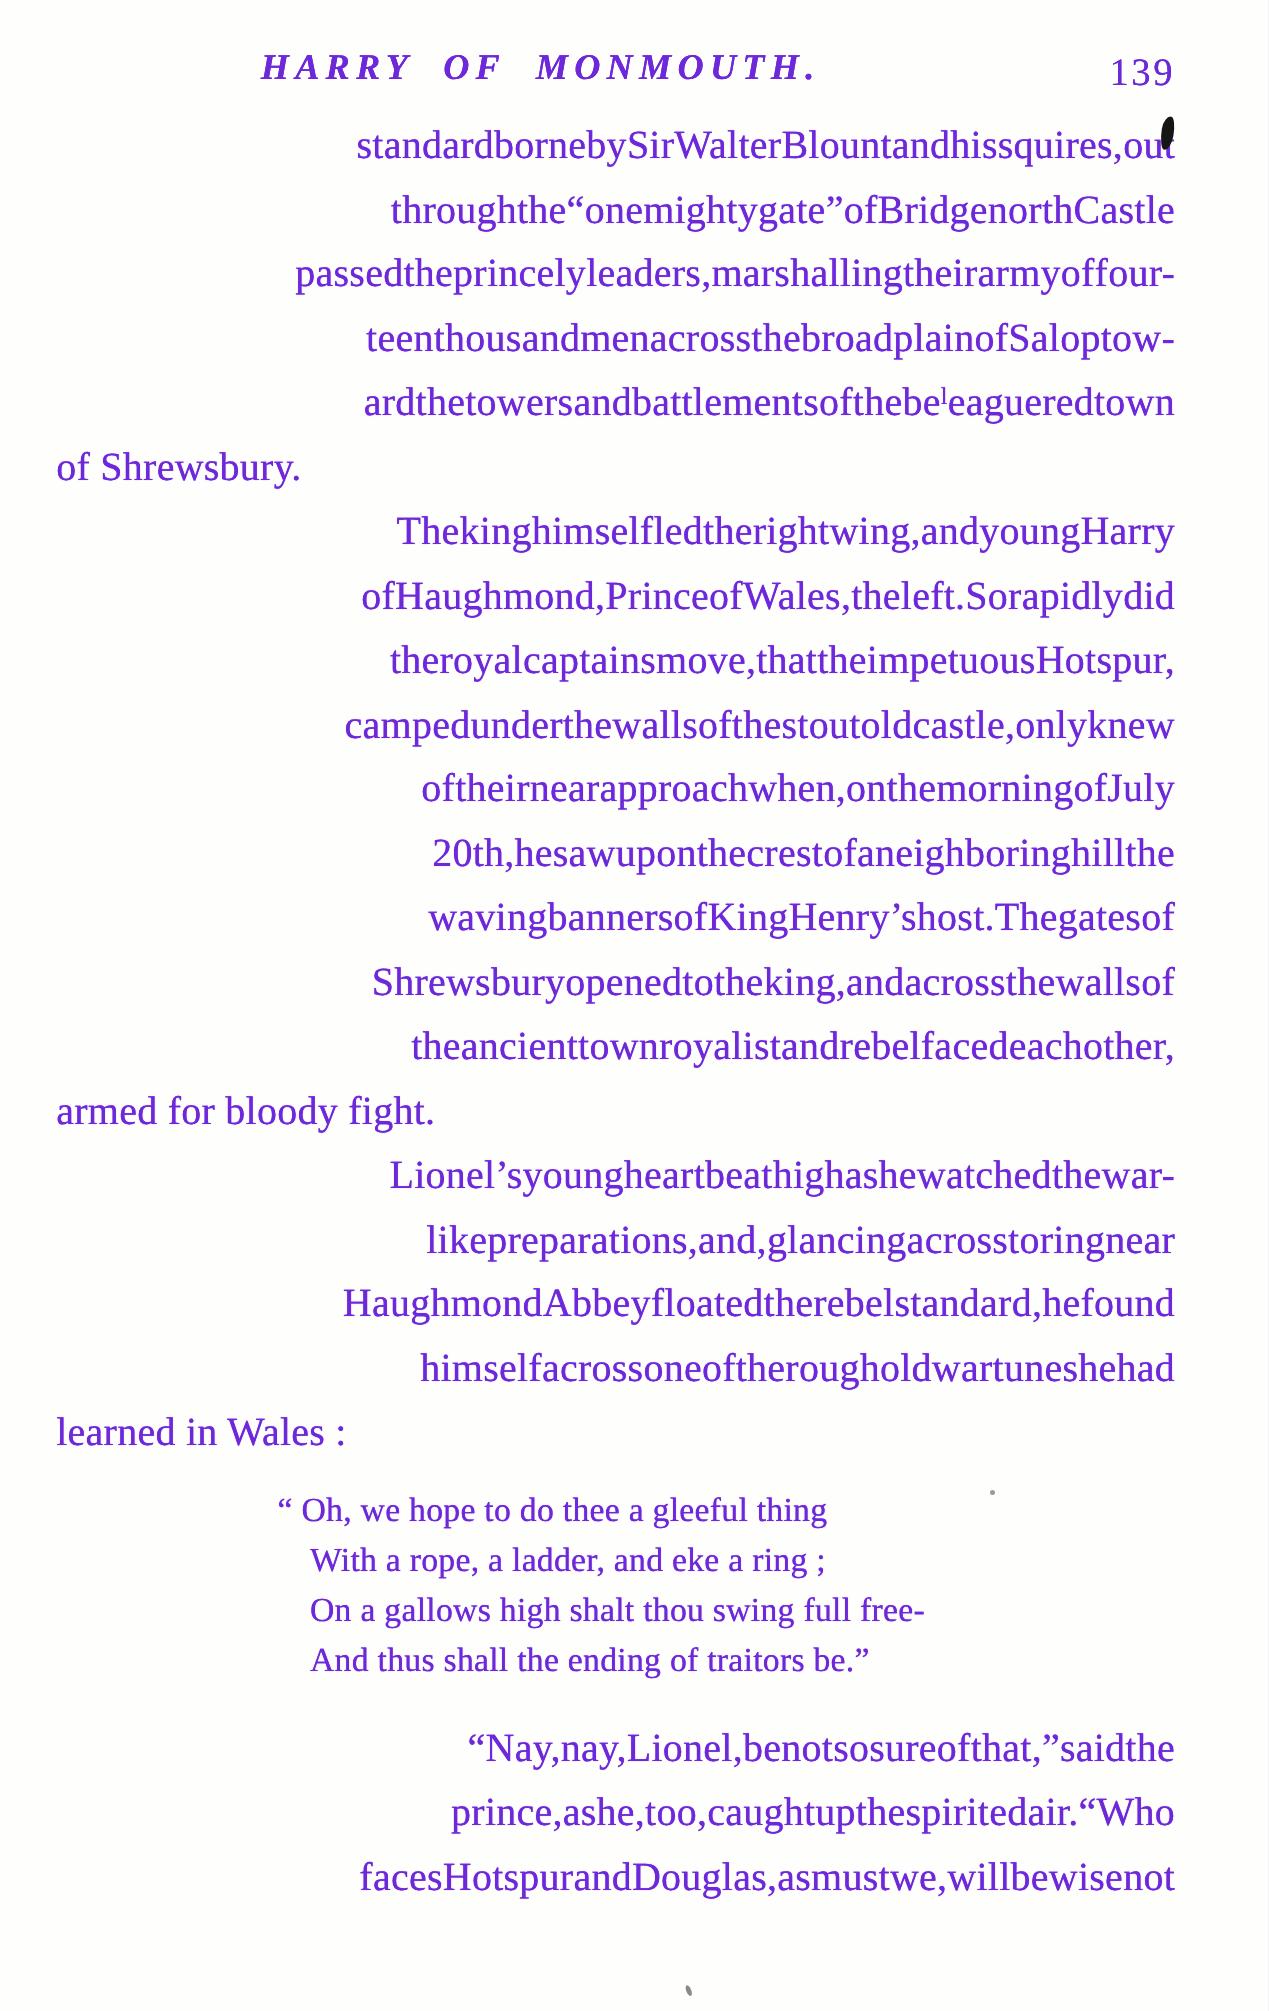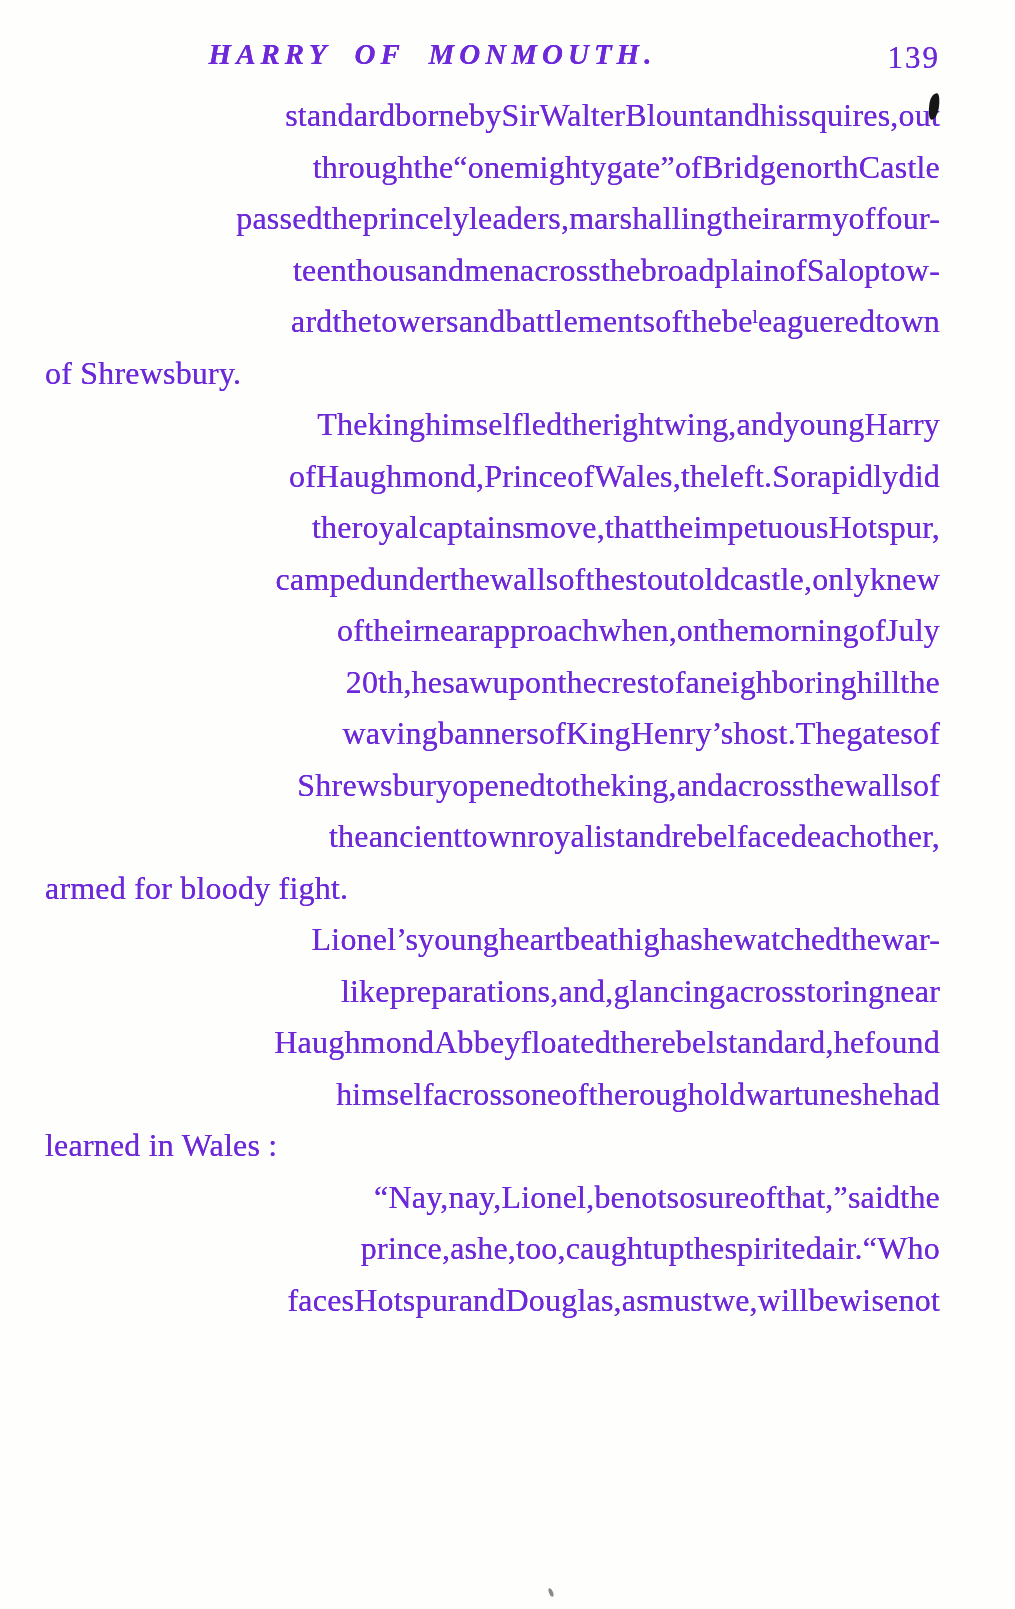--- a/index.html
+++ b/index.html
@@ -124,20 +124,26 @@
         <div class="line just"><span>the</span><span>ancient</span><span>town</span><span>royalist</span><span>and</span><span>rebel</span><span>faced</span><span>each</span><span>other,</span></div>
         <div class="line">armed for bloody fight.</div>
       </div>
       <div class="para">
         <div class="line just indent"><span>Lionel’s</span><span>young</span><span>heart</span><span>beat</span><span>high</span><span>as</span><span>he</span><span>watched</span><span>the</span><span>war-</span></div>
         <div class="line just"><span>like</span><span>preparations,</span><span>and,</span><span>glancing</span><span>across</span><span>to</span><span>ring</span><span>near</span></div>
         <div class="line just"><span>Haughmond</span><span>Abbey</span><span>floated</span><span>the</span><span>rebel</span><span>standard,</span><span>he</span><span>found</span></div>
         <div class="line just"><span>himself</span><span>across</span><span>one</span><span>of</span><span>the</span><span>rough</span><span>old</span><span>war</span><span>tunes</span><span>he</span><span>had</span></div>
         <div class="line">learned in Wales :</div>
       </div>
+      <div class="verse">
+        <div class="verse-line">“ Oh, we hope to do thee a gleeful thing</div>
+        <div class="verse-line cont">With a rope, a ladder, and eke a ring ;</div>
+        <div class="verse-line cont">On a gallows high shalt thou swing full free-</div>
+        <div class="verse-line cont">And thus shall the ending of traitors be.”</div>
+      </div>
       <div class="para">
         <div class="line just indent"><span>“</span><span>Nay,</span><span>nay,</span><span>Lionel,</span><span>be</span><span>not</span><span>so</span><span>sure</span><span>of</span><span>that,”</span><span>said</span><span>the</span></div>
         <div class="line just"><span>prince,</span><span>as</span><span>he,</span><span>too,</span><span>caught</span><span>up</span><span>the</span><span>spirited</span><span>air.</span><span>“</span><span>Who</span></div>
         <div class="line just"><span>faces</span><span>Hotspur</span><span>and</span><span>Douglas,</span><span>as</span><span>must</span><span>we,</span><span>will</span><span>be</span><span>wise</span><span>not</span></div>
       </div>
     </div>
 
   <div class="ink-blot"></div>
   <div class="ink-dot-verse"></div>
   <div class="ink-speck-bottom"></div>

